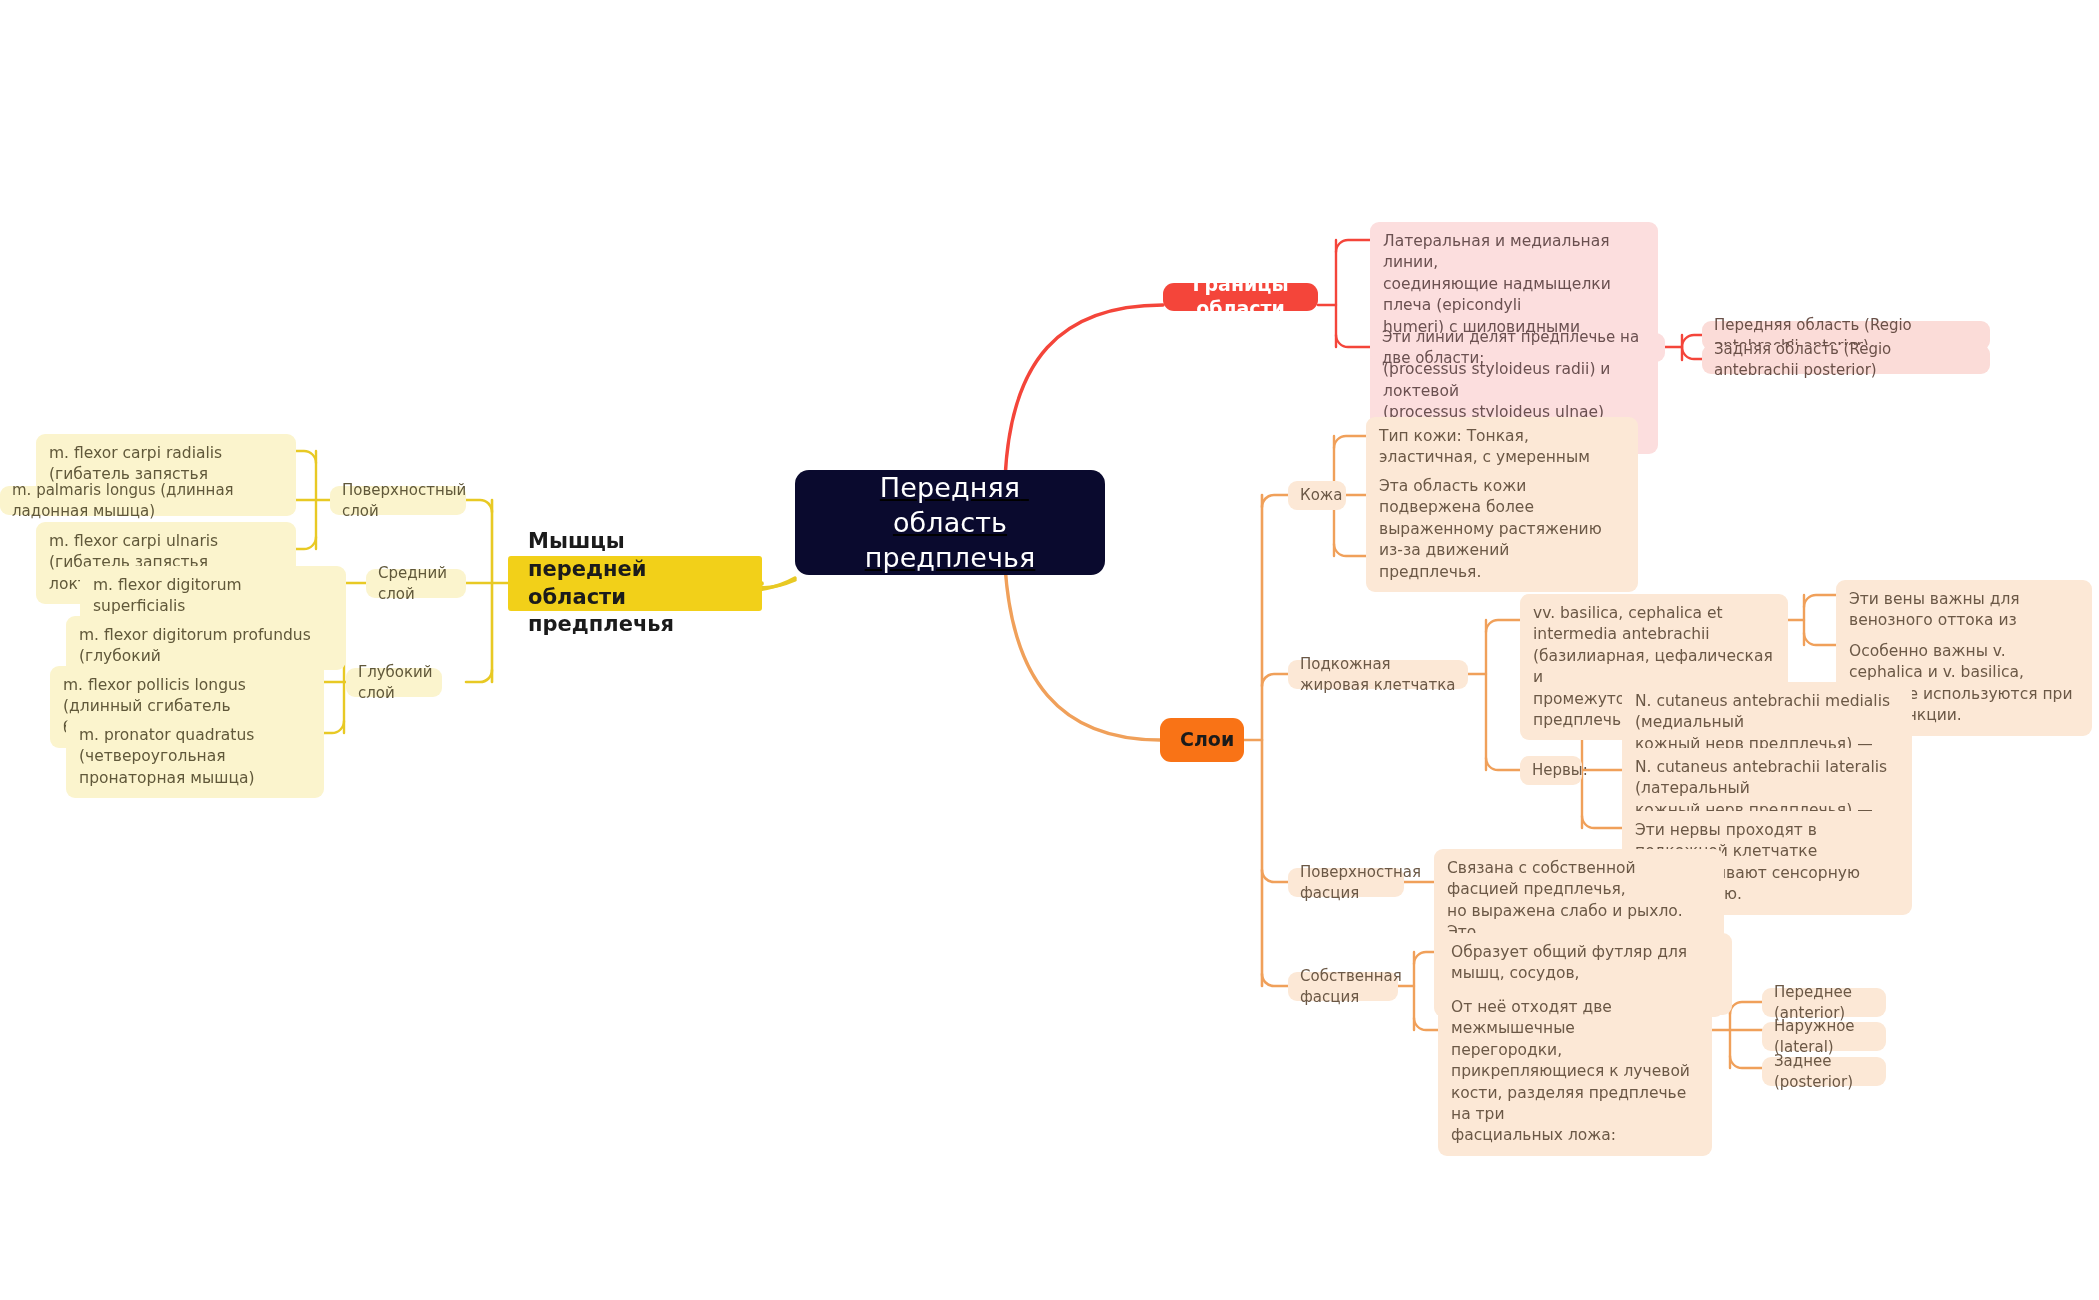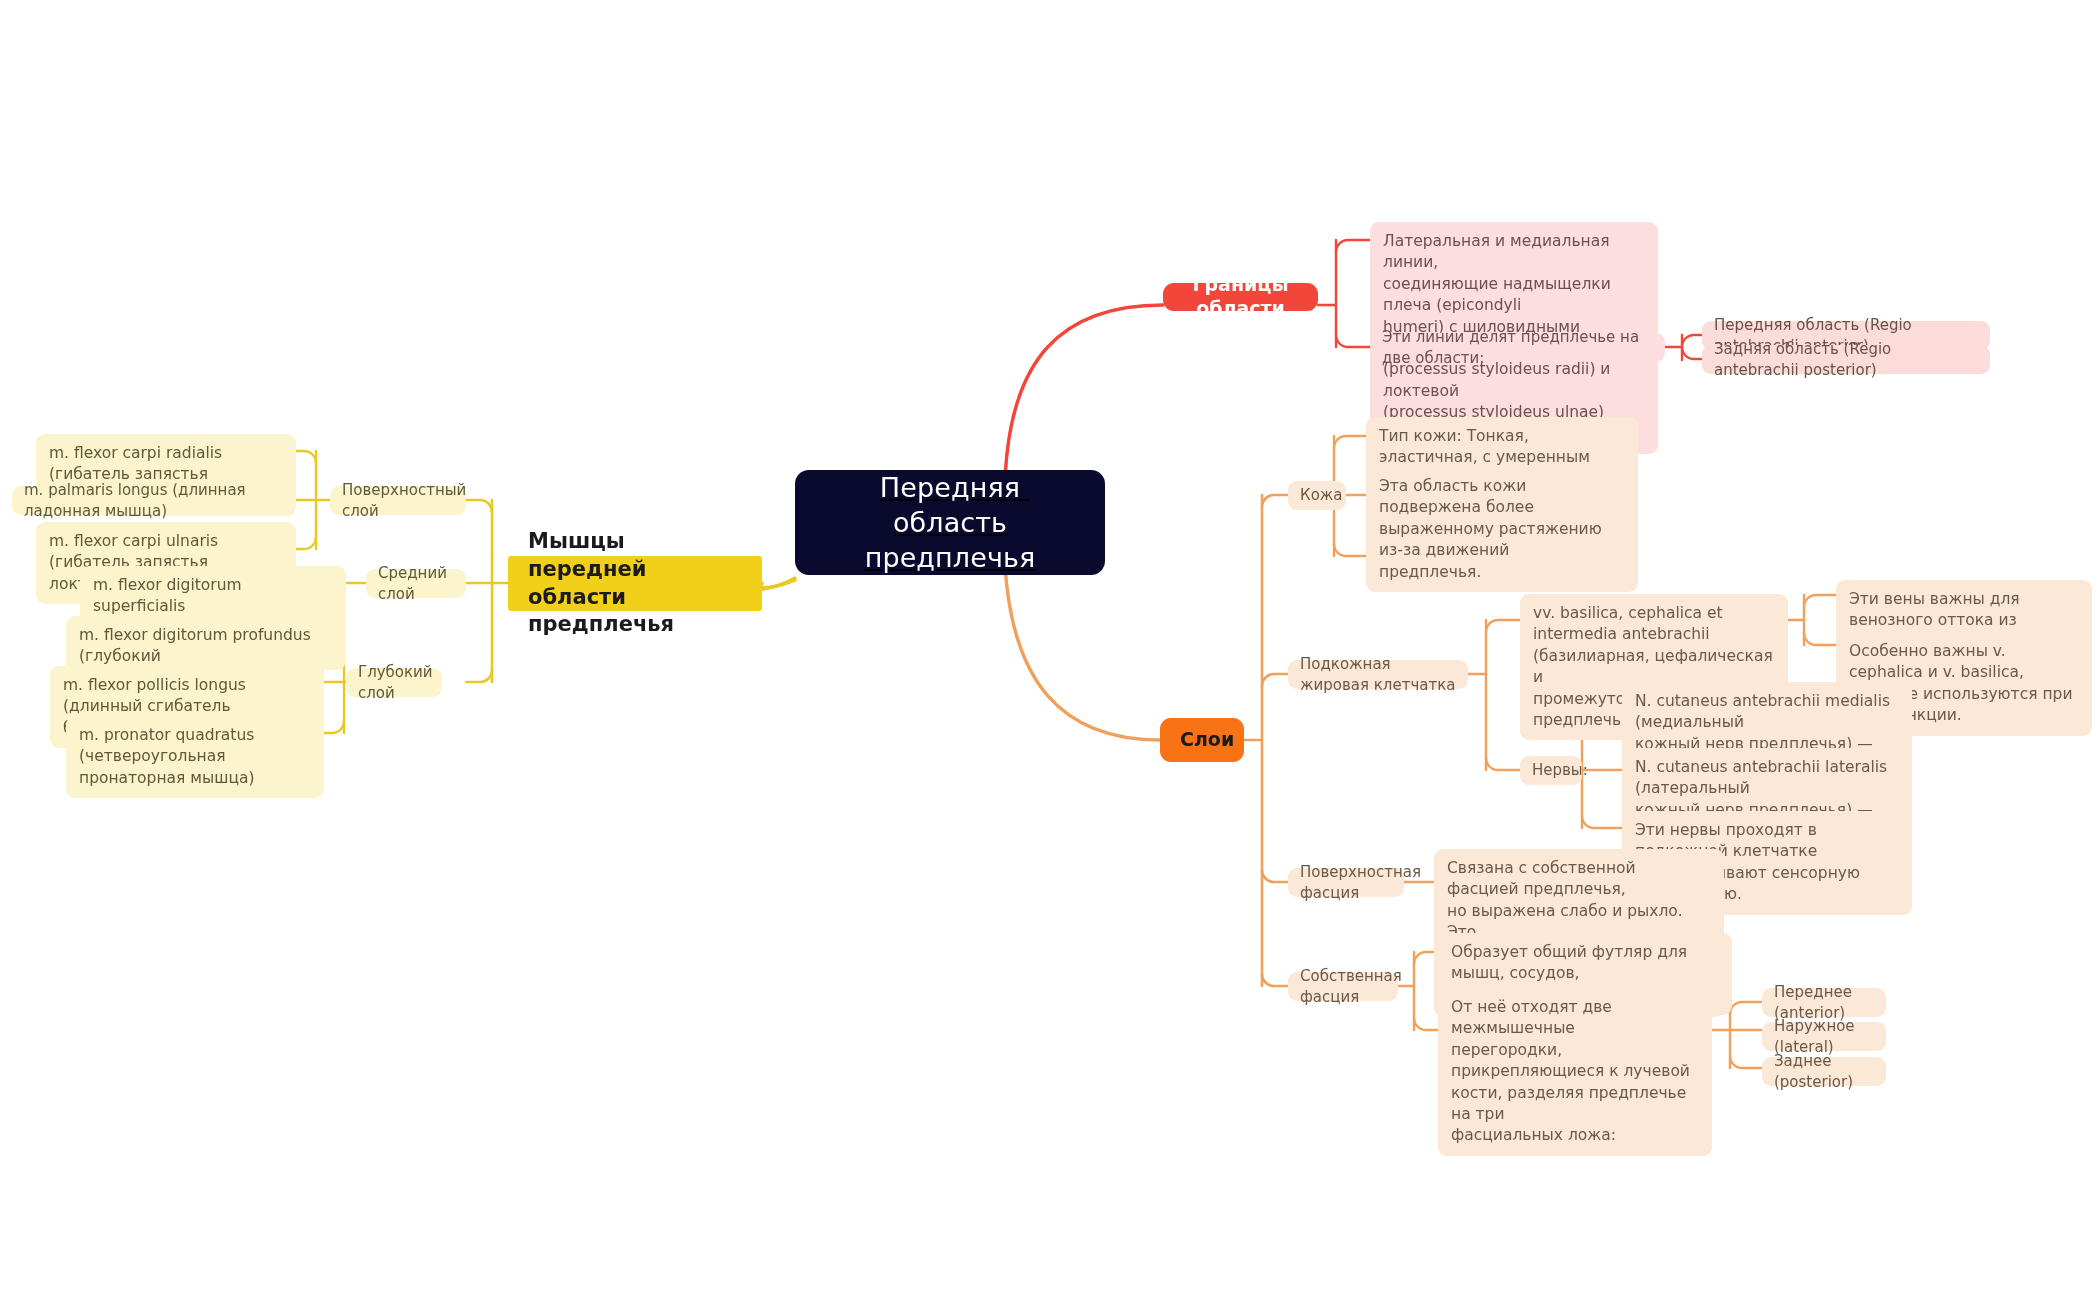--- a/index.html
+++ b/index.html
@@ -306,21 +306,21 @@
 предплечья</span>
   </div>
 
   <div class="node box-sm c-yellow" style="left:330px; top:486px; width:136px; height:29px;">
     <span class="txt">Поверхностный слой</span>
   </div>
   <div class="node box c-yellow" style="left:36px; top:434px; width:260px;">
     <span class="txt">m. flexor carpi radialis (гибатель запястья
 лучевой)</span>
   </div>
-  <div class="node box-sm c-yellow" style="left:12px; top:486px; width:282px; height:29px;">
+  <div class="node box-sm c-yellow" style="left:0; top:486px; width:282px; height:29px;">
     <span class="txt">m. palmaris longus (длинная ладонная мышца)</span>
   </div>
   <div class="node box c-yellow" style="left:36px; top:522px; width:260px;">
     <span class="txt">m. flexor carpi ulnaris (гибатель запястья
 локтевой)</span>
   </div>
 
   <div class="node box-sm c-yellow" style="left:366px; top:569px; width:100px; height:29px;">
     <span class="txt">Средний слой</span>
   </div>

